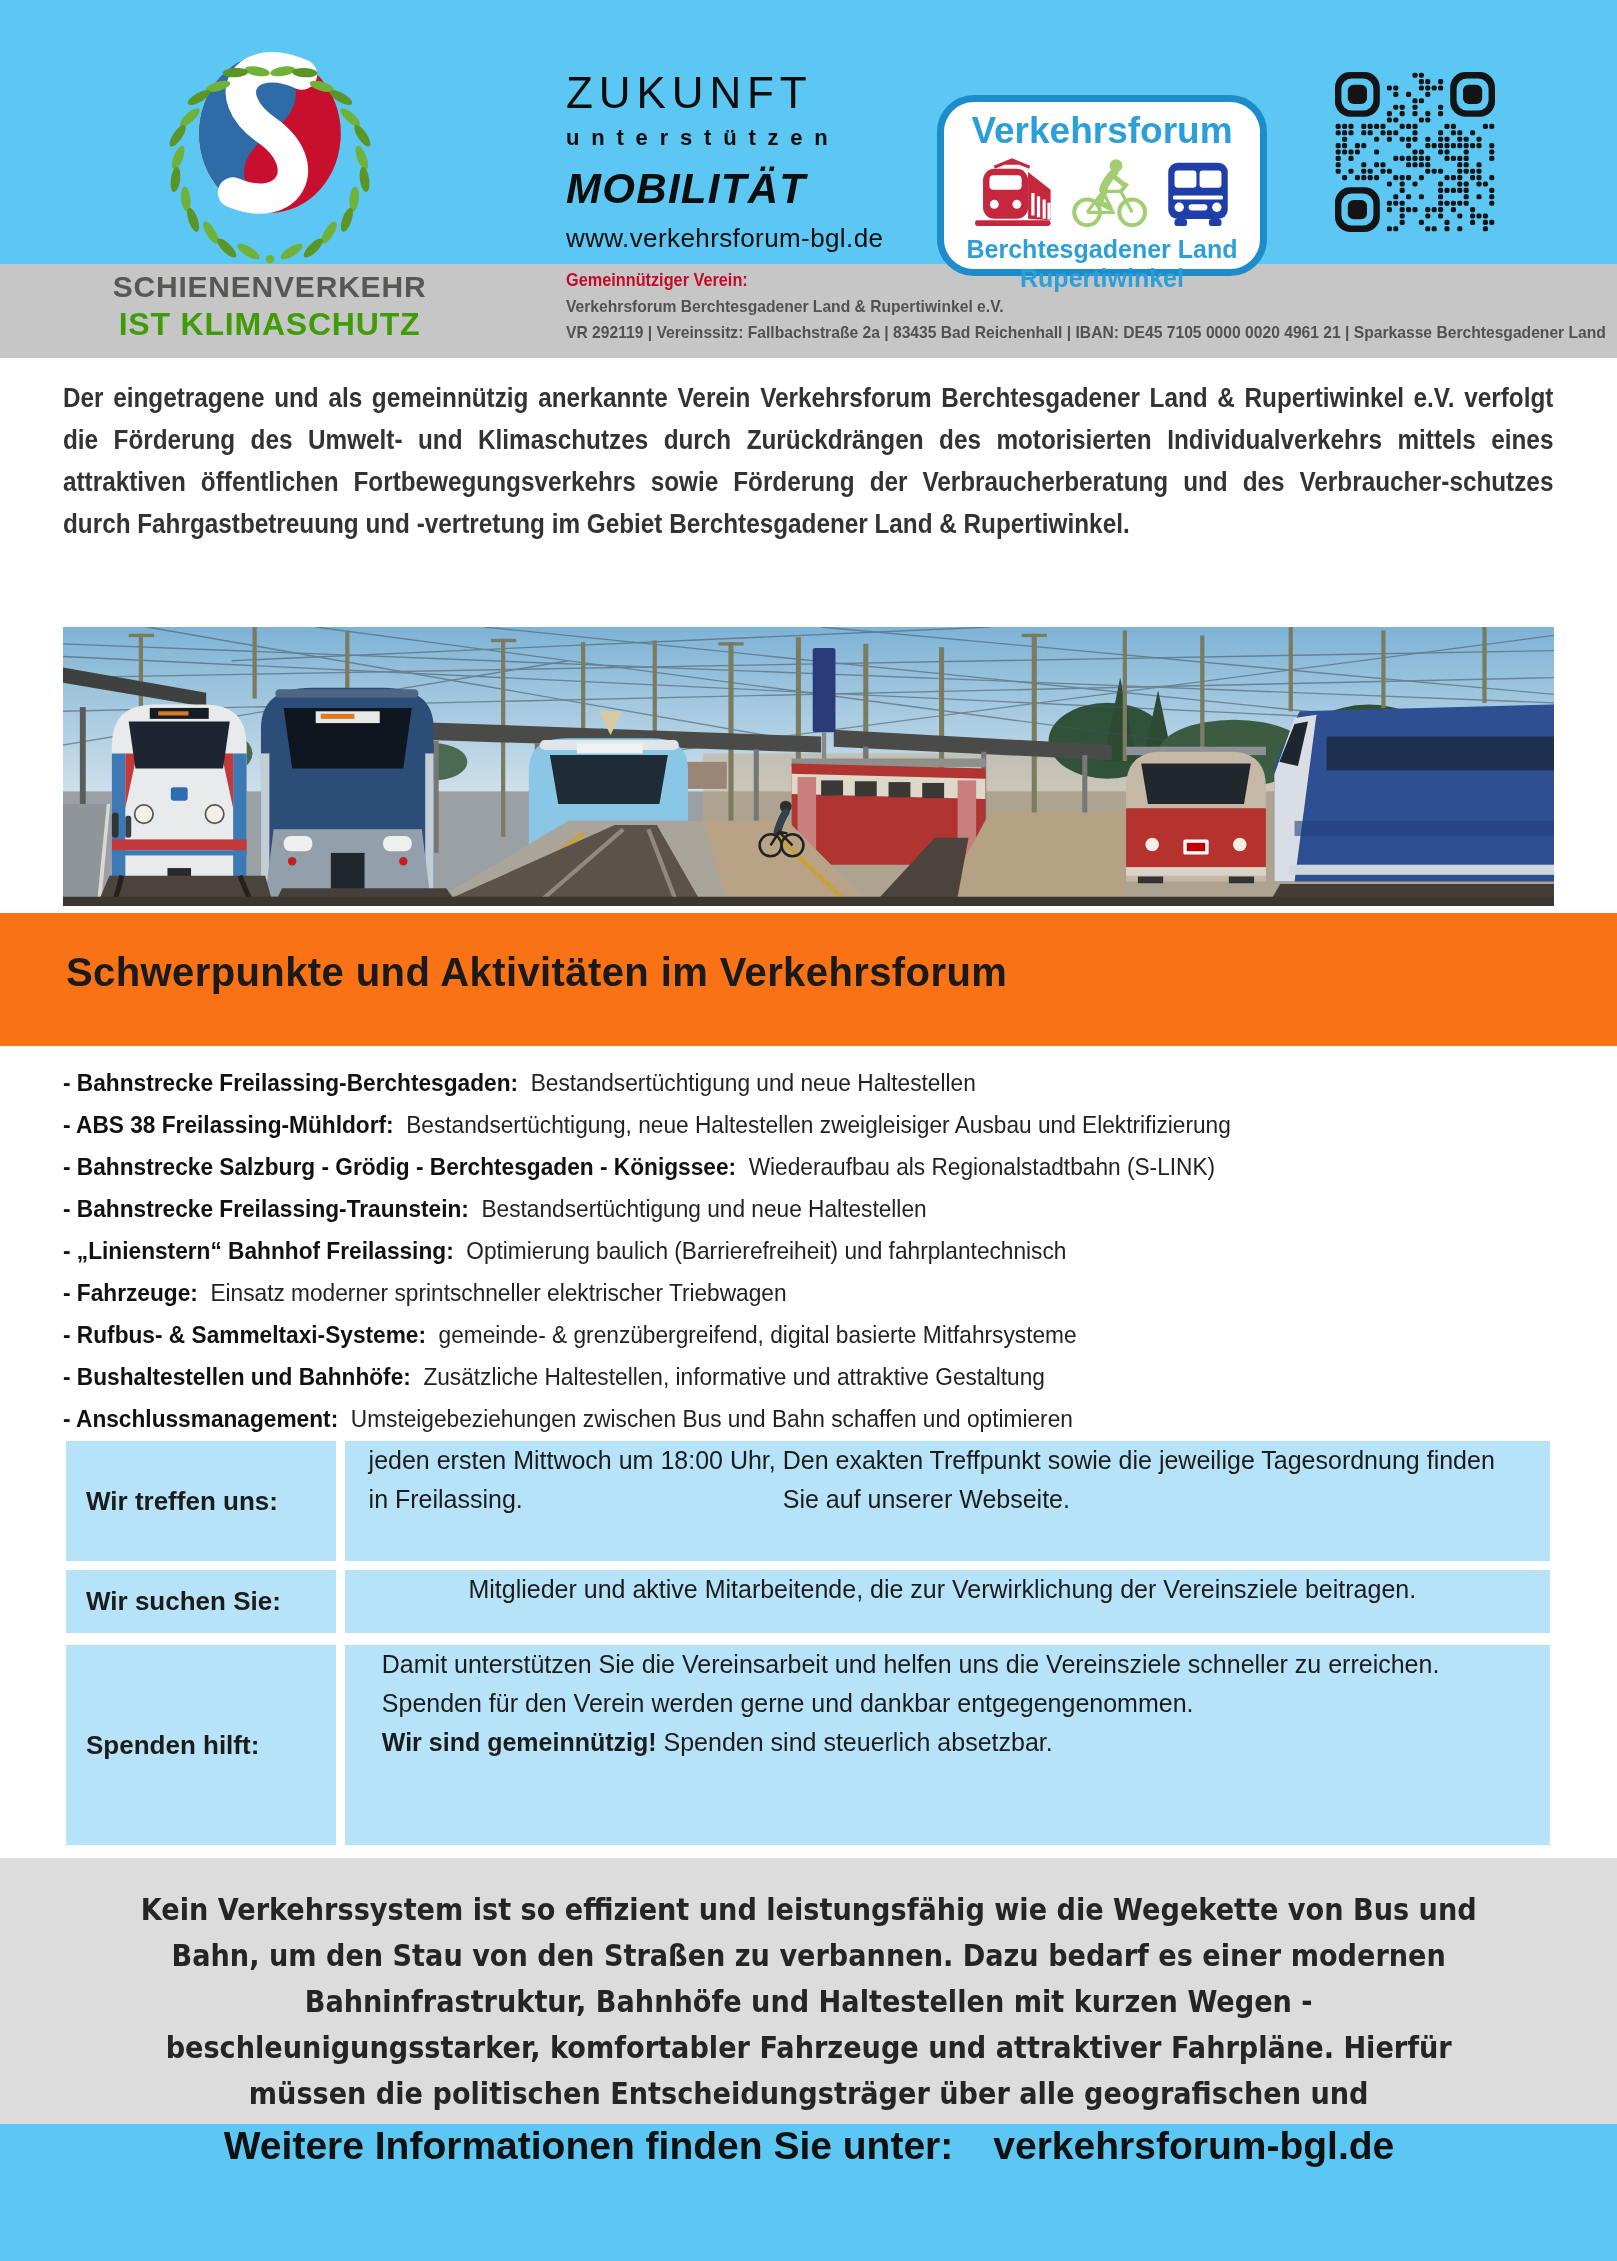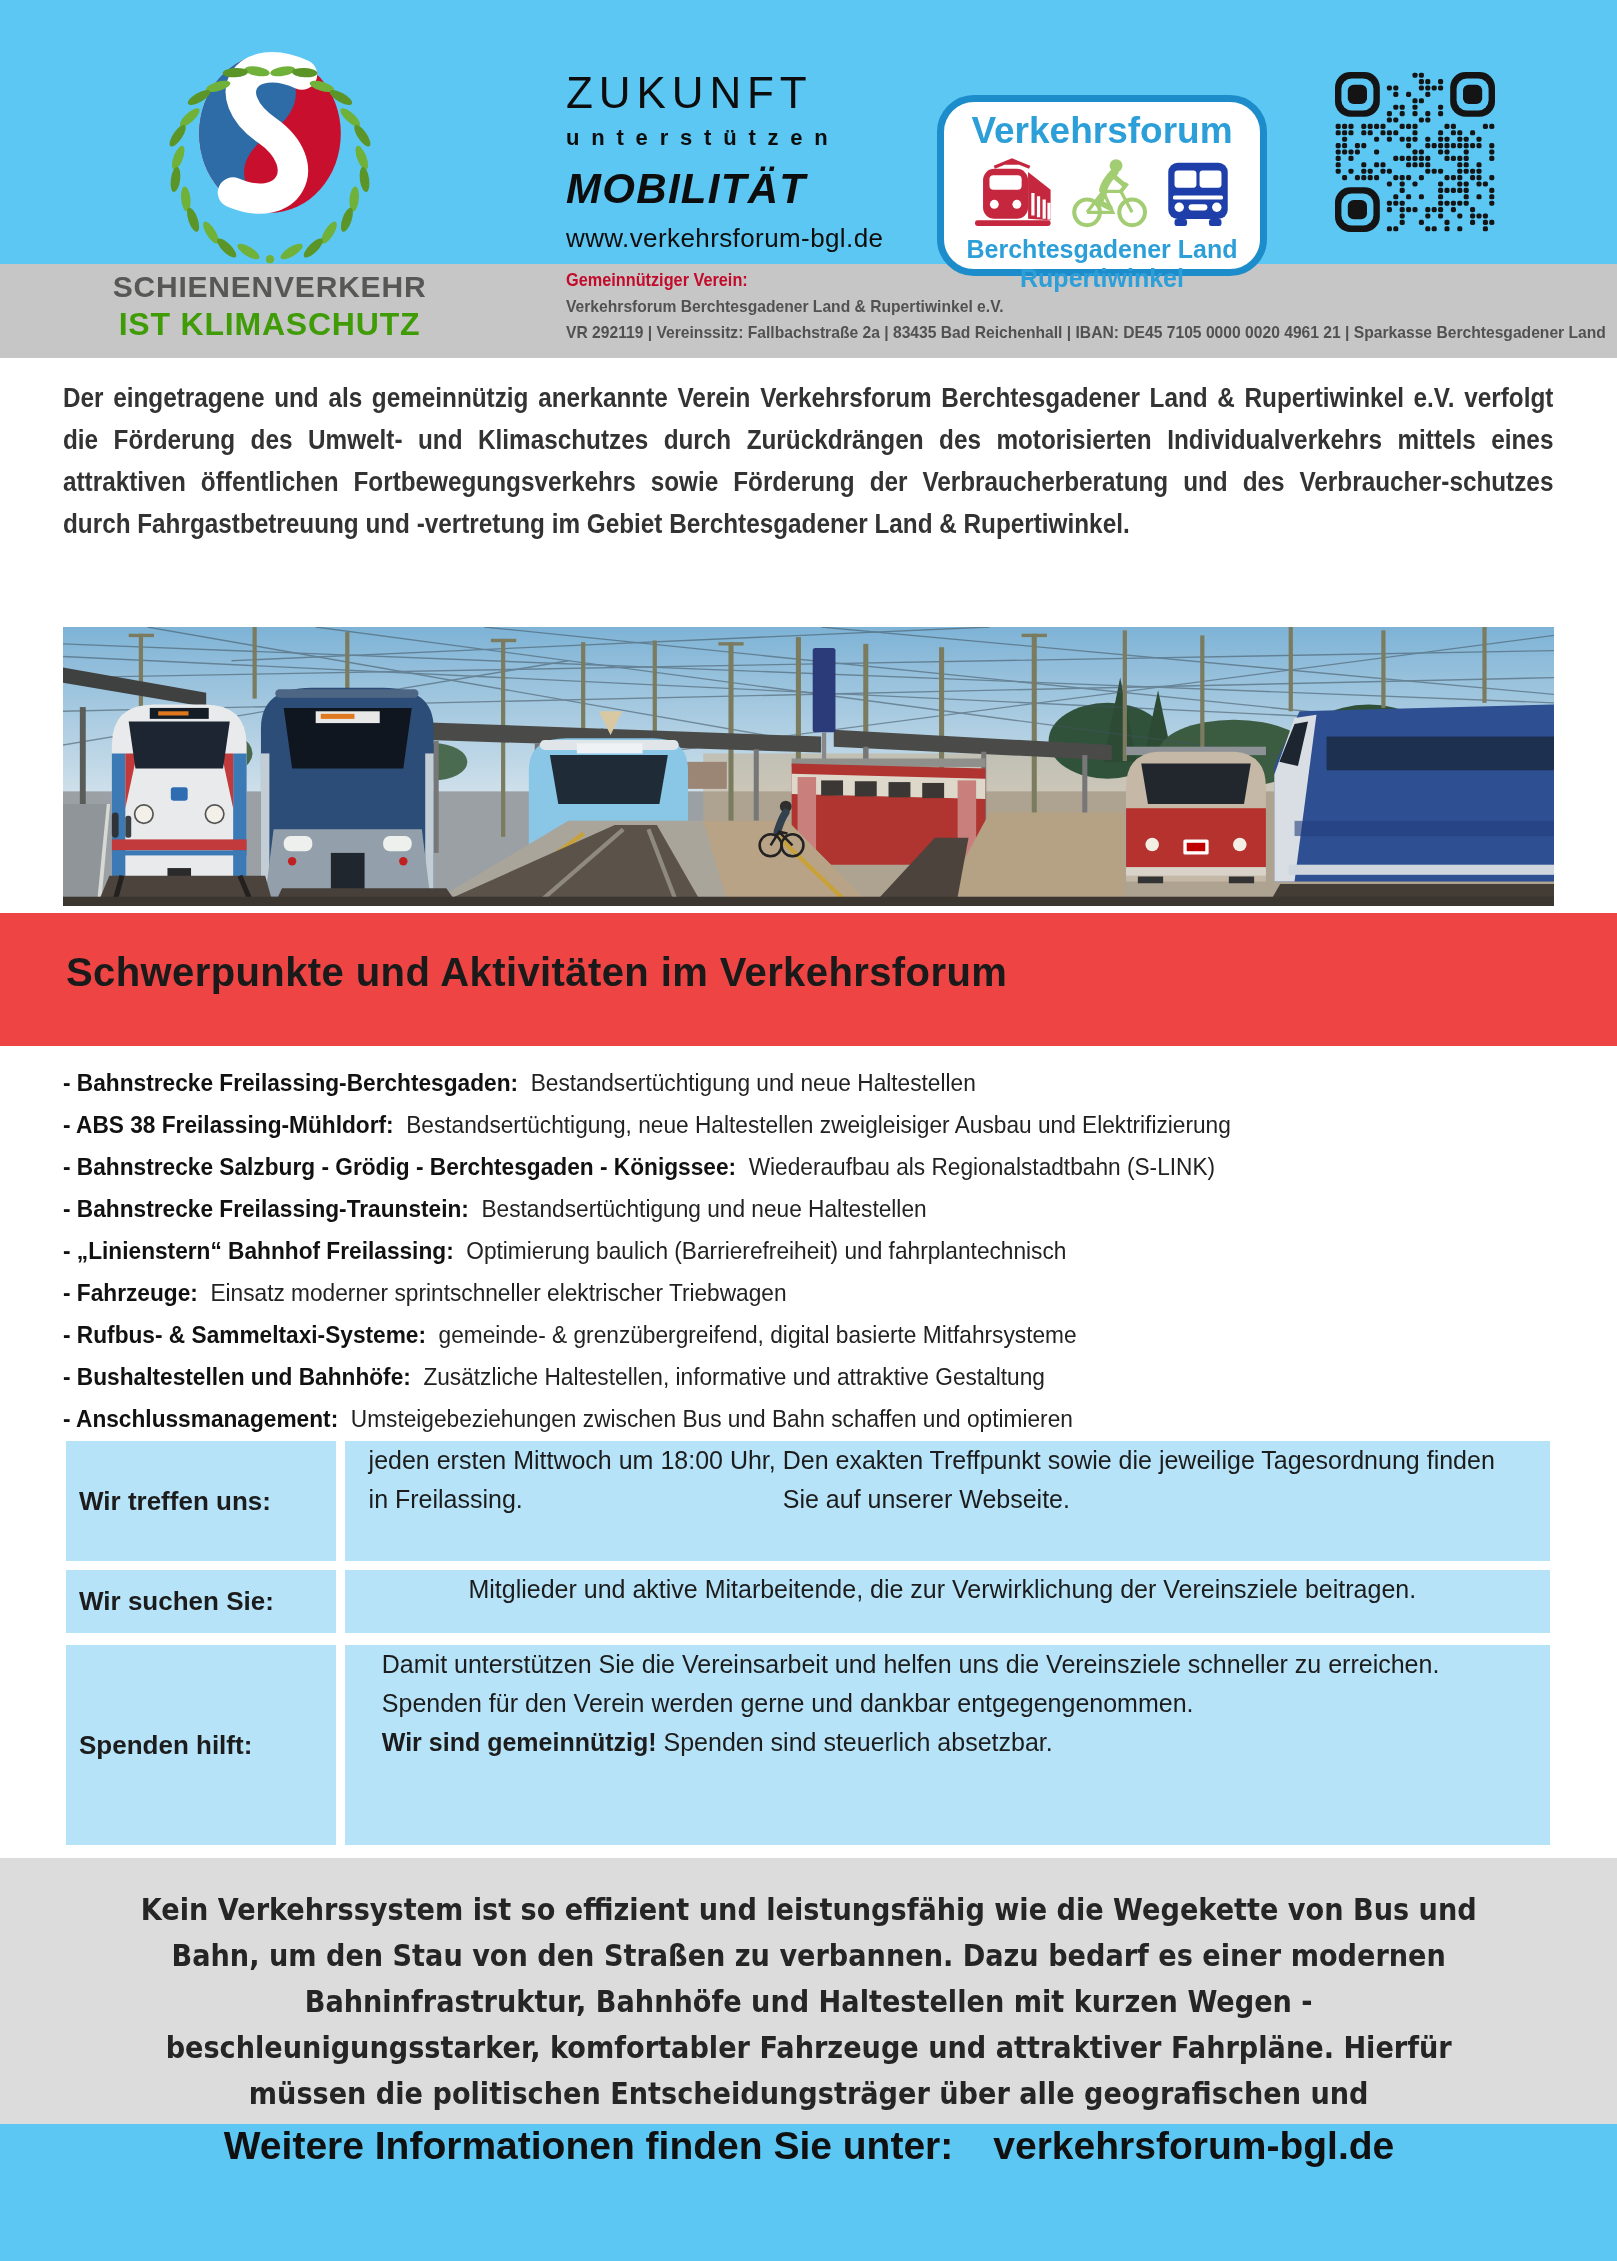--- a/index.html
+++ b/index.html
@@ -37,34 +37,34 @@
 
   
   .intro{left:63px;top:377px;width:1491px;}
   .intro .inner{width:1656px;transform:scaleX(0.9);transform-origin:0 0;
     font-size:27px;font-weight:bold;line-height:42px;color:#333333;text-align:justify;}
 
   
   .photo{left:63px;top:627px;width:1491px;height:279px;overflow:hidden;}
 
   
-  .head-band{left:0;top:913px;width:1618px;height:133px;background:#ef4444;}
+  .head-band{left:0;top:913px;width:1618px;height:133px;background:#f97316;}
   .head-band h1{margin:0;padding:37px 0 0 66px;font-size:40px;font-weight:bold;color:#1a1a1a;letter-spacing:0.4px;}
 
   
   .acts{left:63px;top:1062px;width:1491px;}
   .acts .inner{width:1603px;transform:scaleX(0.93);transform-origin:0 0;}
   .acts .item{height:42px;line-height:42px;white-space:nowrap;font-size:24.4px;}
   .acts .item b{color:#111111;}
   .acts .item span{color:#222222;margin-left:13.5px;}
 
   
   .cell{background:#b6e3f8;}
   .lab-cell{left:66px;width:270px;display:flex;align-items:center;}
-  .lab-cell div{font-size:26px;font-weight:bold;padding-left:13px;color:#1c1c1c;}
+  .lab-cell div{font-size:26px;font-weight:bold;padding-left:20px;color:#1c1c1c;}
   .txt-cell{left:345px;width:1205px;display:flex;flex-direction:row;justify-content:center;box-sizing:border-box;padding-left:23.6px;padding-right:34px;}
   .txt-cell p{margin:0;font-size:25px;line-height:39px;color:#1c1c1c;}
   .r1{top:1441px;height:120px;}
   .r2{top:1570px;height:63px;}
   .r3{top:1645px;height:200px;}
   .r3 p{max-width:1121px;}
 
   
   .mission{left:0;top:1858px;width:1618px;height:266px;background:#dcdcdc;}
   .mission .inner{width:1758px;transform:scaleX(0.92);transform-origin:0 0;padding-top:29px;}

